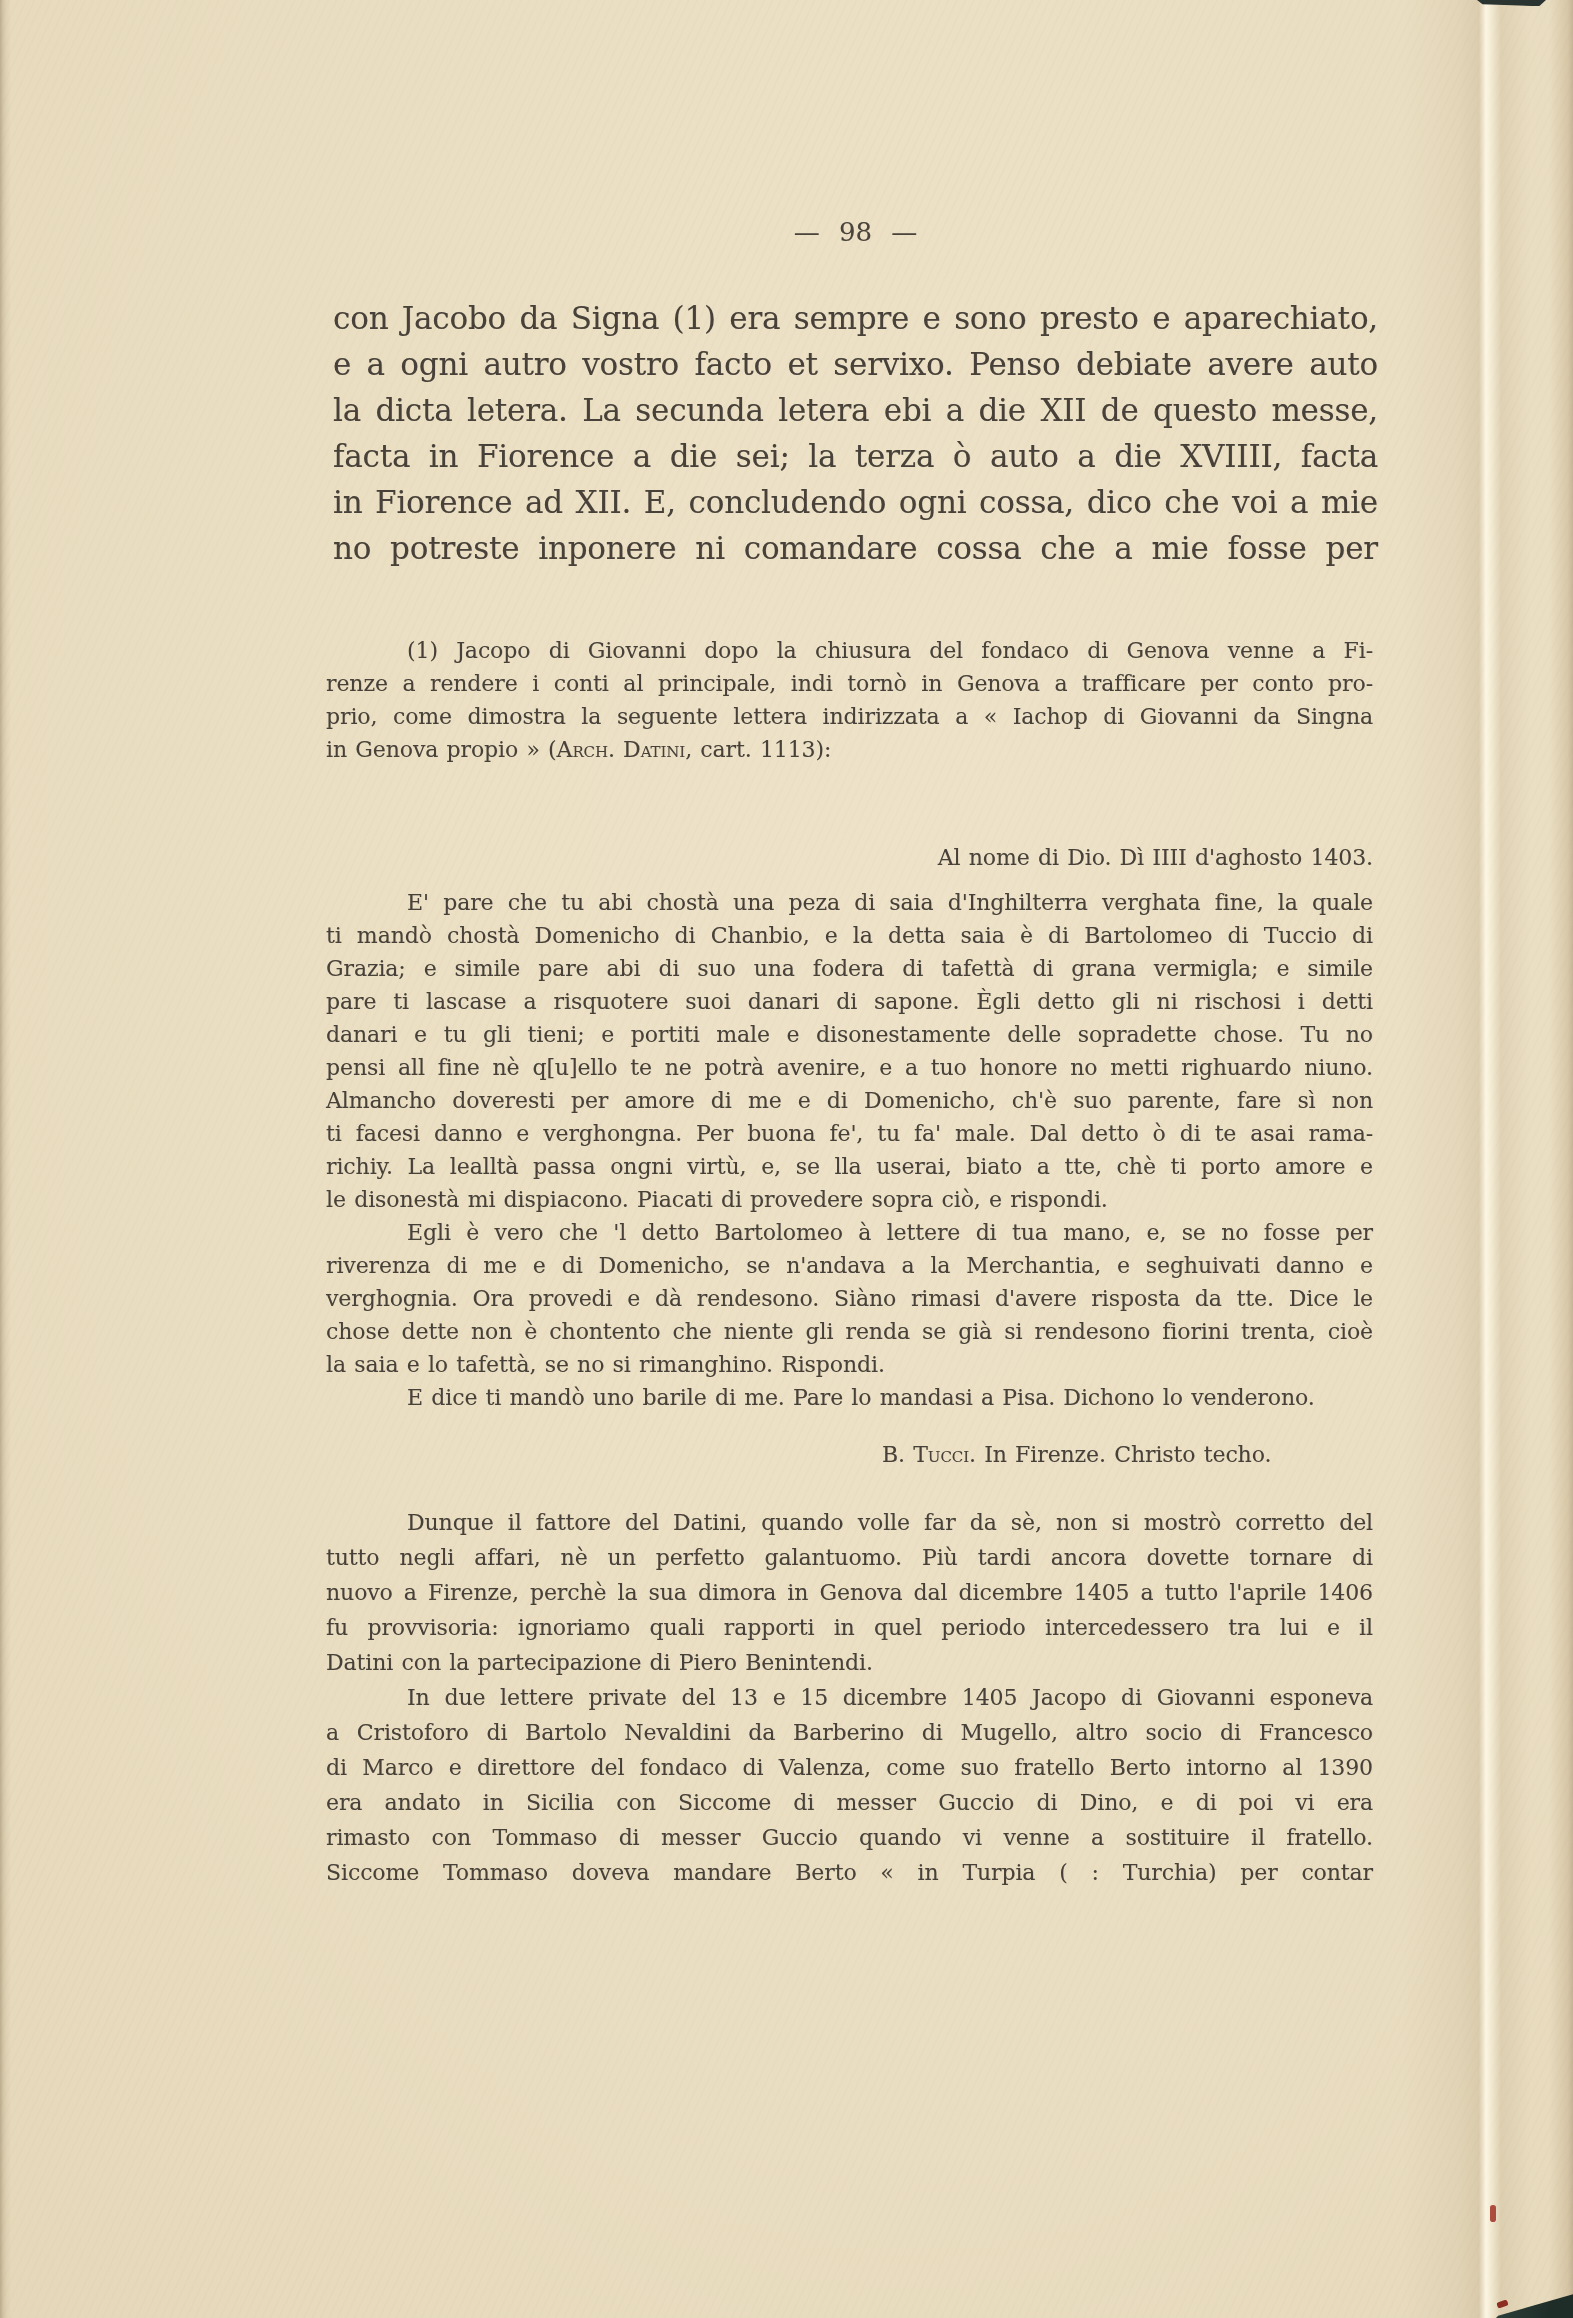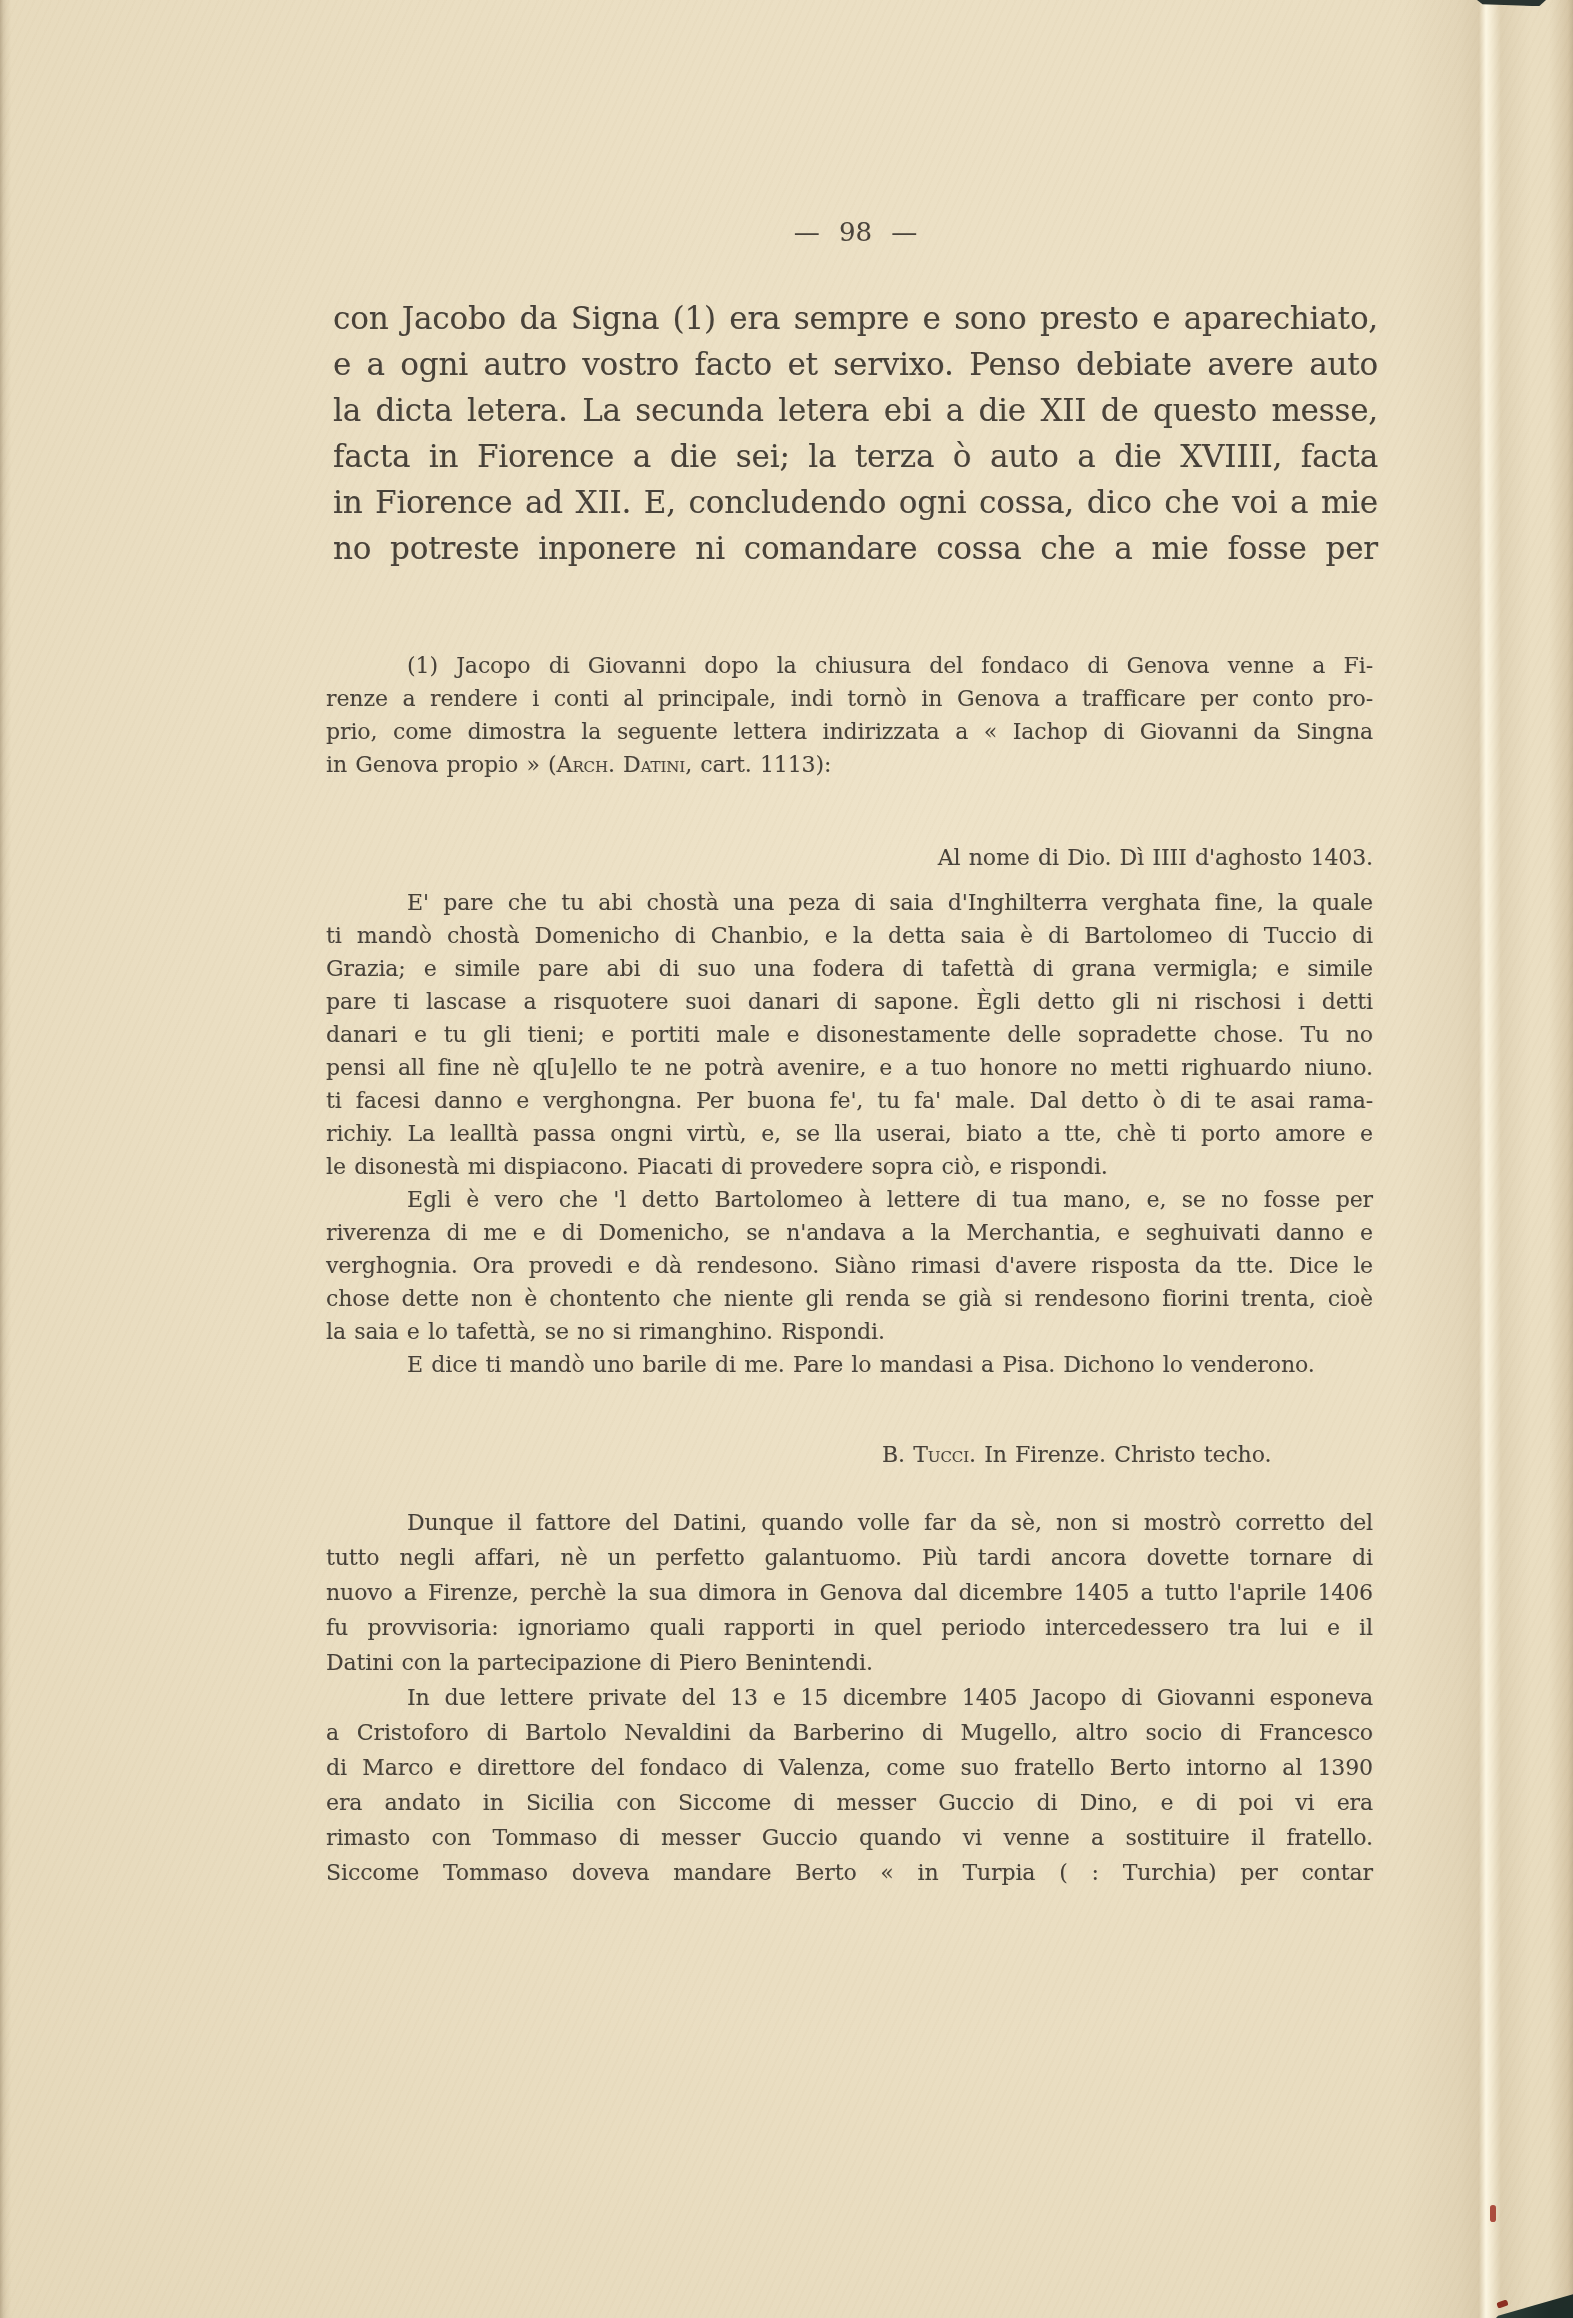--- a/index.html
+++ b/index.html
@@ -18,21 +18,21 @@
       
       linear-gradient(to right, rgba(0,0,0,0) 1549px, rgba(150,120,80,0.22) 1568px, rgba(120,95,60,0.32) 1573px),
       
       repeating-linear-gradient(115deg, rgba(195,175,135,0.05) 0px, rgba(195,175,135,0.05) 2.1px, rgba(0,0,0,0) 2.1px, rgba(0,0,0,0) 7.6px),
       
       radial-gradient(ellipse at 58% 38%, #eee3c9 0%, #eadec2 55%, #e5d8ba 100%);
   }
   .blk{position:absolute;color:#474139;text-shadow:0.3px 0.3px 0 rgba(70,60,50,0.22);}
   .main{left:333px;top:295px;width:1045px;font-size:31px;line-height:46px;letter-spacing:-0.2px;word-spacing:2.1px;}
   .small{font-size:22px;line-height:33px;letter-spacing:-0.1px;word-spacing:1.4px;}
-  .intro{left:326px;top:649px;width:1047px;}
+  .intro{left:326px;top:634px;width:1047px;}
   .date-line{left:326px;top:841px;width:1047px;text-align:right;}
   .letterbody{left:326px;top:886px;width:1047px;}
   .sig{left:882px;top:1438px;width:494px;}
   .comm{left:326px;top:1505px;width:1047px;line-height:35px;}
   .pagenum{left:333px;top:217px;width:1045px;text-align:center;font-size:26px;word-spacing:11px;color:#4a443c;}
   .ln{min-height:1em;}
   .jst{text-align:justify;text-align-last:justify;}
   .ind{text-indent:81px;}
   .sc{font-variant:small-caps;}
   
@@ -69,20 +69,21 @@
 
   <div class="blk small date-line">Al nome di Dio. Dì IIII d'aghosto 1403.</div>
 
   <div class="blk small letterbody">
       <div class="ln jst ind">E' pare che tu abi chostà una peza di saia d'Inghilterra verghata fine, la quale</div>
       <div class="ln jst">ti mandò chostà Domenicho di Chanbio, e la detta saia è di Bartolomeo di Tuccio di</div>
       <div class="ln jst">Grazia; e simile pare abi di suo una fodera di tafettà di grana vermigla; e simile</div>
       <div class="ln jst">pare ti lascase a risquotere suoi danari di sapone. Ègli detto gli ni rischosi i detti</div>
       <div class="ln jst">danari e tu gli tieni; e portiti male e disonestamente delle sopradette chose. Tu no</div>
       <div class="ln jst">pensi all fine nè q[u]ello te ne potrà avenire, e a tuo honore no metti righuardo niuno.</div>
+      <div class="ln jst">Almancho doveresti per amore di me e di Domenicho, ch'è suo parente, fare sì non</div>
       <div class="ln jst">ti facesi danno e verghongna. Per buona fe', tu fa' male. Dal detto ò di te asai rama-</div>
       <div class="ln jst">richiy. La lealltà passa ongni virtù, e, se lla userai, biato a tte, chè ti porto amore e</div>
       <div class="ln">le disonestà mi dispiacono. Piacati di provedere sopra ciò, e rispondi.</div>
       <div class="ln jst ind">Egli è vero che 'l detto Bartolomeo à lettere di tua mano, e, se no fosse per</div>
       <div class="ln jst">riverenza di me e di Domenicho, se n'andava a la Merchantia, e seghuivati danno e</div>
       <div class="ln jst">verghognia. Ora provedi e dà rendesono. Siàno rimasi d'avere risposta da tte. Dice le</div>
       <div class="ln jst">chose dette non è chontento che niente gli renda se già si rendesono fiorini trenta, cioè</div>
       <div class="ln">la saia e lo tafettà, se no si rimanghino. Rispondi.</div>
       <div class="ln ind">E dice ti mandò uno barile di me. Pare lo mandasi a Pisa. Dichono lo venderono.</div>
     </div>

